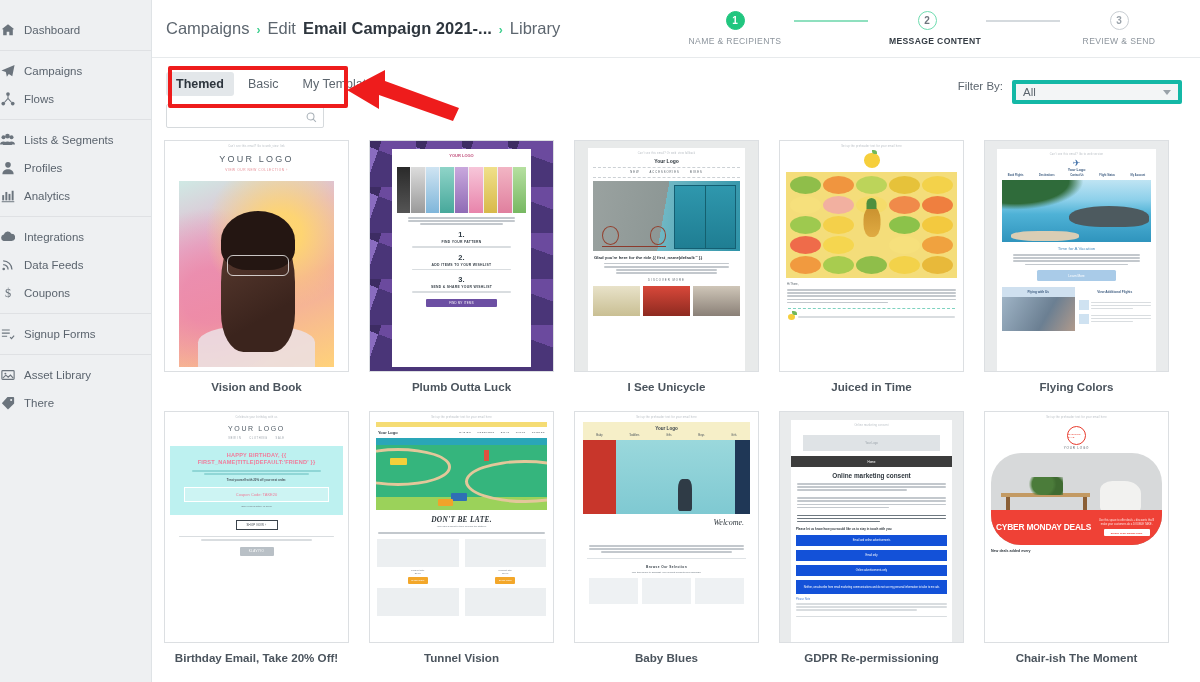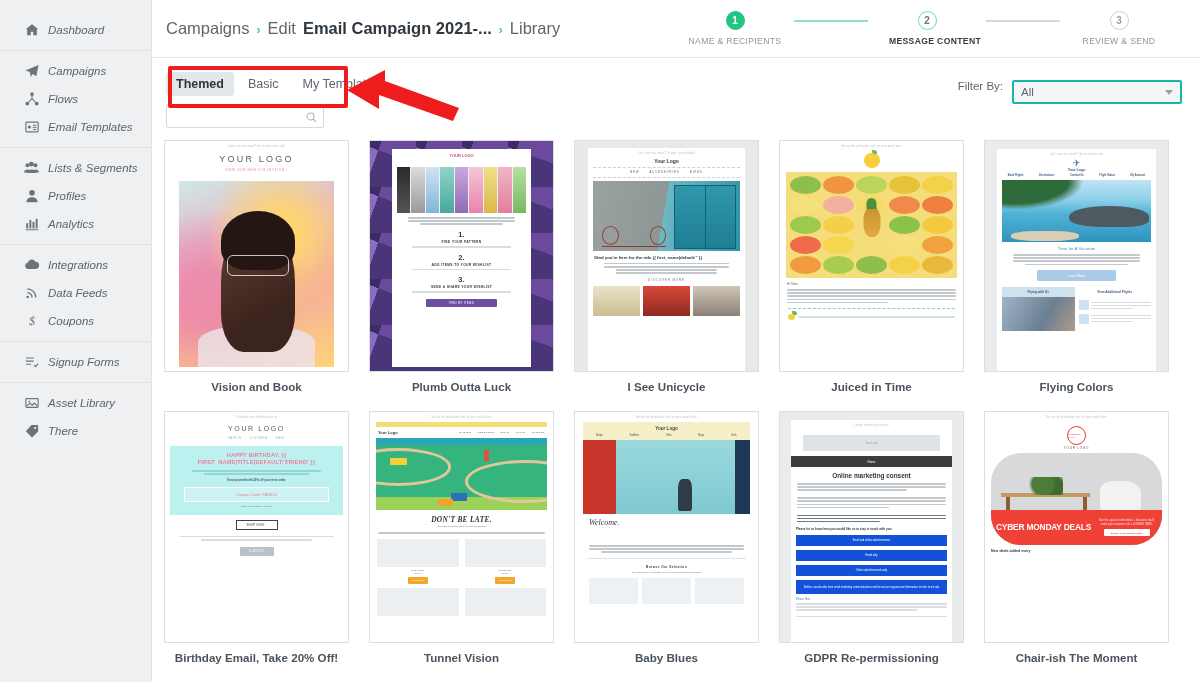--- a/index.html
+++ b/index.html
@@ -17,23 +17,23 @@
     width: 152px; min-width: 152px; height: 682px;
     background: #eef0f2;
     border-right: 1px solid #dfe3e6;
     padding-top: 10px;
     position: relative;
   }
   .nav-group { padding: 6px 0 6px 0; }
   .nav-group + .nav-group { border-top: 1px solid #dfe1e4; }
   .nav-item {
     display: flex; align-items: center;
-    height: 28px; padding-left: 24px;
+    height: 28px; padding-left: 0;
     font-size: 11.5px; color: #5b646e;
-    cursor: pointer; gap: 9px; font-style: italic;
+    cursor: pointer; gap: 9px;
   }
   .nav-ic {
     width: 15px; height: 15px;
     display: inline-flex; align-items: center; justify-content: center;
     color: #6b747d; flex: 0 0 15px;
   }
   .nav-ic svg { display: block; }
   .nav-label { white-space: nowrap; }
 
   
@@ -95,21 +95,21 @@
     color: #a8b0b7; pointer-events: none;
   }
 
   .filterby {
     position: absolute; right: 18px; top: 22px;
     display: flex; align-items: flex-start; gap: 9px;
   }
   .filter-label { font-size: 11.5px; color: #5c656e; }
   .filter-select {
     width: 170px; height: 24px; background: #f3f5f6;
-    border: 2px solid #14b8a6; border-radius: 2px;
+    border: 4px solid #14b8a6; border-radius: 2px;
     display: flex; align-items: center; justify-content: space-between;
     padding: 0 7px; font-size: 11.5px; color: #5c656e; cursor: pointer;
   }
   .caret { border-left: 4px solid transparent; border-right: 4px solid transparent;
            border-top: 5px solid #9aa2a9; }
 
   
   .grid {
     display: grid;
     grid-template-columns: repeat(5, 185px);
@@ -253,21 +253,21 @@
   .t8-head { background: #f6efc8; padding: 4px 0 3px; }
   .t8-logo { text-align: center; font-size: 4.6px; font-weight: bold; color: #3b444c; }
   .t8-nav { display: flex; justify-content: space-around; font-size: 2.7px; color: #4a545c; padding-top: 3px; }
   .t8-hero { height: 74px; display: flex; }
   .t8-red { width: 20%; background: #c8362b; }
   .t8-mid { flex: 1; background: linear-gradient(#9ad8dc, #7fc9d2); position: relative; }
   .t8-navy { width: 9%; background: #1f3756; }
   .t8-person { position: absolute; left: 52%; bottom: 4%; width: 12%; height: 44%;
     background: #2f3b46; border-radius: 30% 30% 10% 10%; }
   .t8-welcome { font-family: "Liberation Serif", serif; font-style: italic; font-size: 8px;
-    color: #2d353c; margin: 4px 6px 18px; }
+    color: #2d353c; margin: 4px 6px 18px; text-align: right; }
   .t8-sub { text-align: center; font-size: 3.2px; font-weight: bold; color: #3b444c; margin-top: 6px; letter-spacing: .4px; }
   .t8-tiles { display: flex; gap: 4px; margin: 4px 6px 0; }
   .t8-tiles i { flex: 1; height: 26px; background: #eef1f3; }
 
   
   .t9-wrap { position: absolute; inset: 0; background: #e9ebec; }
   .t9-card { position: absolute; left: 11px; right: 11px; top: 8px; bottom: 0; background: #fff; }
   .t9-logobox { height: 16px; margin: 5px 12px 0; background: #dfe3e6;
     display: flex; align-items: center; justify-content: center; font-size: 2.8px; color: #9aa2aa; }
   .t9-black { height: 11px; background: #3c3c3c; margin-top: 5px;
@@ -339,30 +339,20 @@
         <span class="nav-ic">
           <svg width="14" height="14" viewBox="0 0 16 16" fill="currentColor">
               <circle cx="8" cy="2.4" r="2.1"></circle>
               <circle cx="2.6" cy="13.2" r="2.1"></circle>
               <circle cx="13.4" cy="13.2" r="2.1"></circle>
               <path d="M7.4 4h1.2v4H7.4z"></path>
               <path d="M3.4 11.6L7.6 6.9l.9.8-4.2 4.7zM12.6 11.6L8.4 6.9l-.9.8 4.2 4.7z"></path>
             </svg>
         </span>
         <span class="nav-label">Flows</span>
-      </div>
-      <div class="nav-item">
-        <span class="nav-ic">
-          <svg width="14" height="14" viewBox="0 0 16 16" fill="none" stroke="currentColor" stroke-width="1.3">
-              <rect x="1" y="2.5" width="14" height="11" rx="1"></rect>
-              <circle cx="5" cy="8" r="1.8" fill="currentColor" stroke="none"></circle>
-              <path d="M9 6h4M9 8.4h4M9 10.8h4" stroke-width="1.1"></path>
-            </svg>
-        </span>
-        <span class="nav-label">Email Templates</span>
       </div>
     </div>
 
     <div class="nav-group">
       <div class="nav-item">
         <span class="nav-ic">
           <svg width="15" height="14" viewBox="0 0 18 16" fill="currentColor">
               <circle cx="4.2" cy="4.6" r="2.4"></circle>
               <circle cx="13.8" cy="4.6" r="2.4"></circle>
               <circle cx="9" cy="3.4" r="2.8"></circle>

